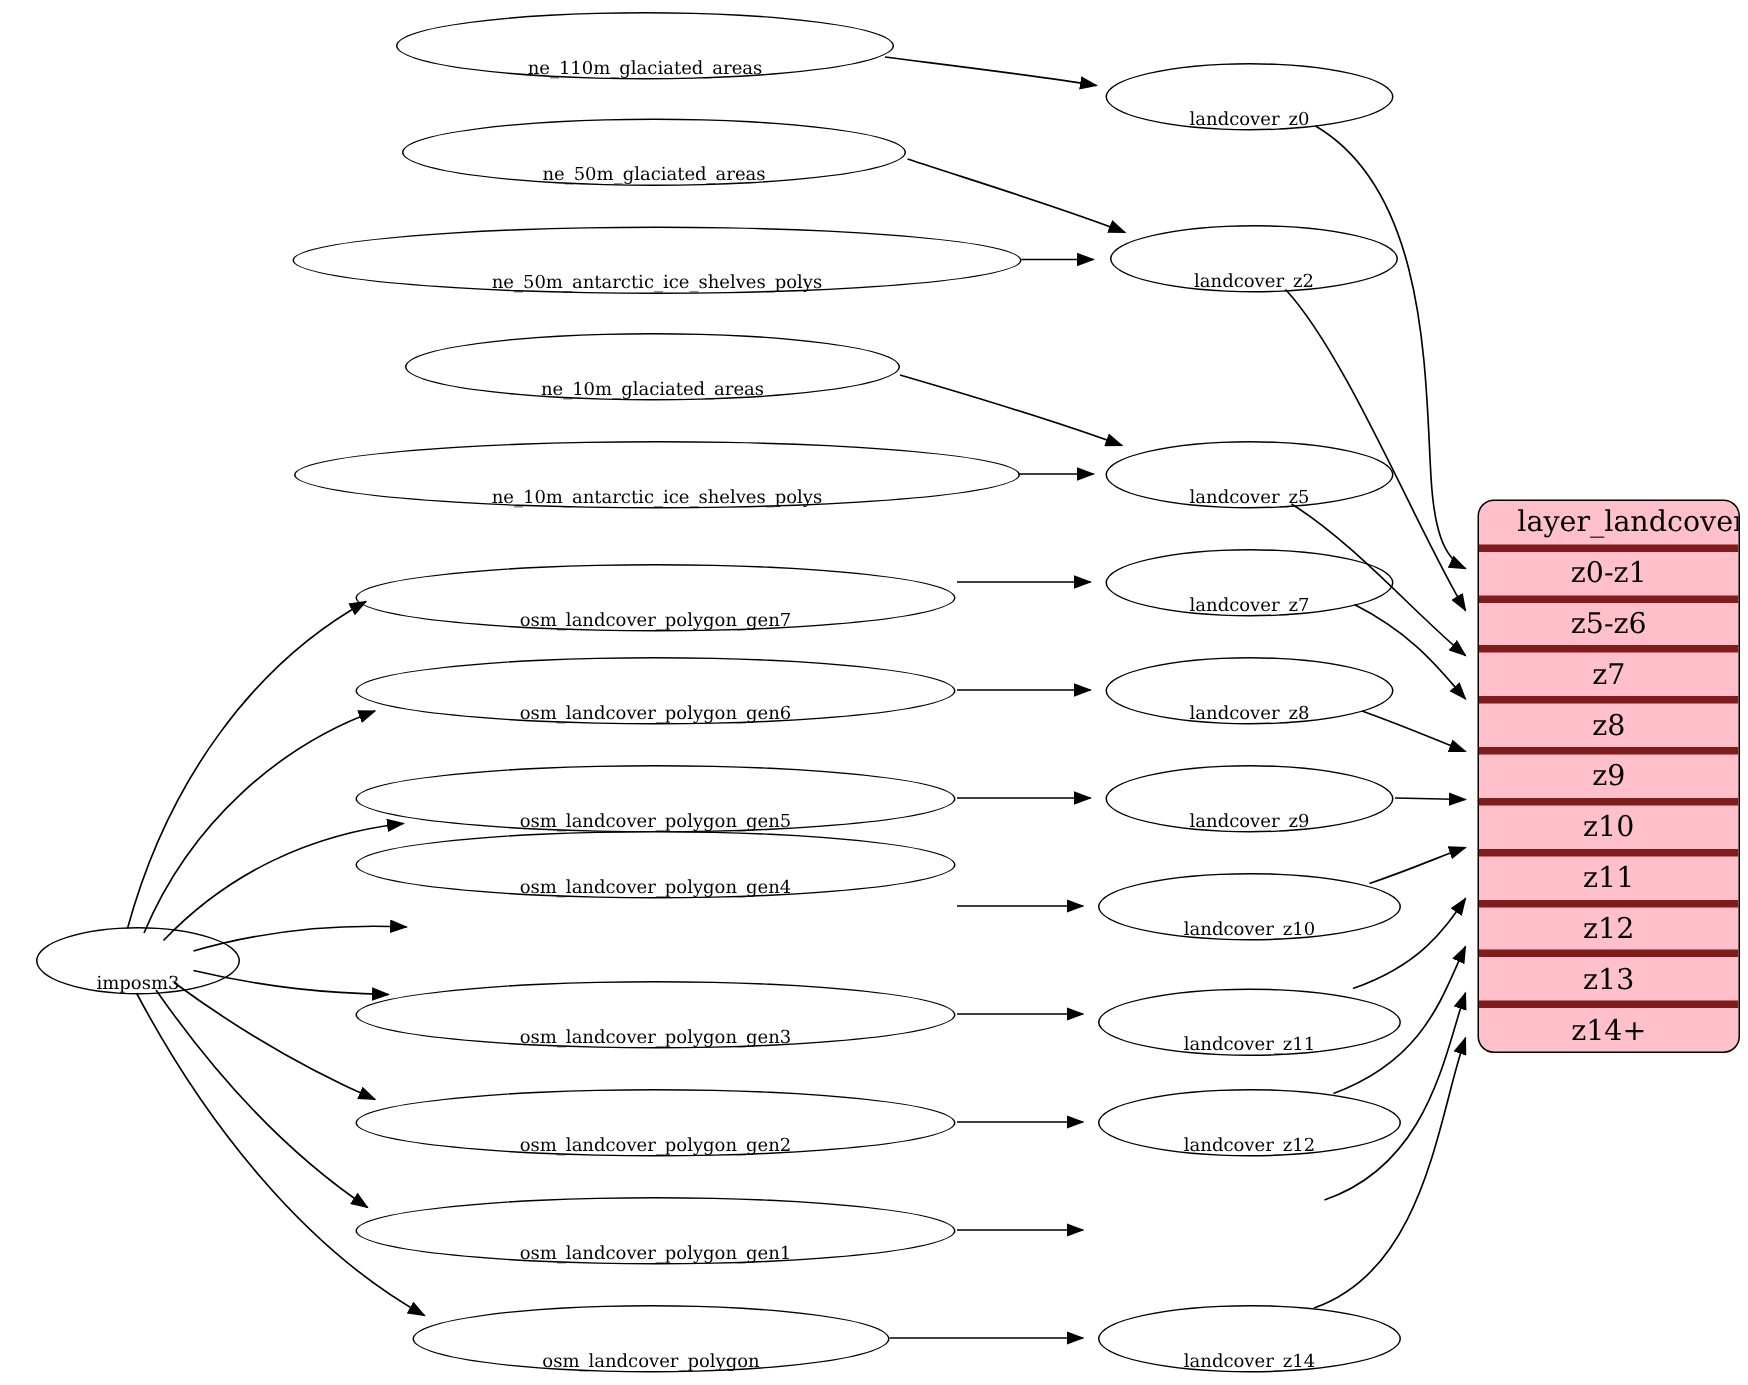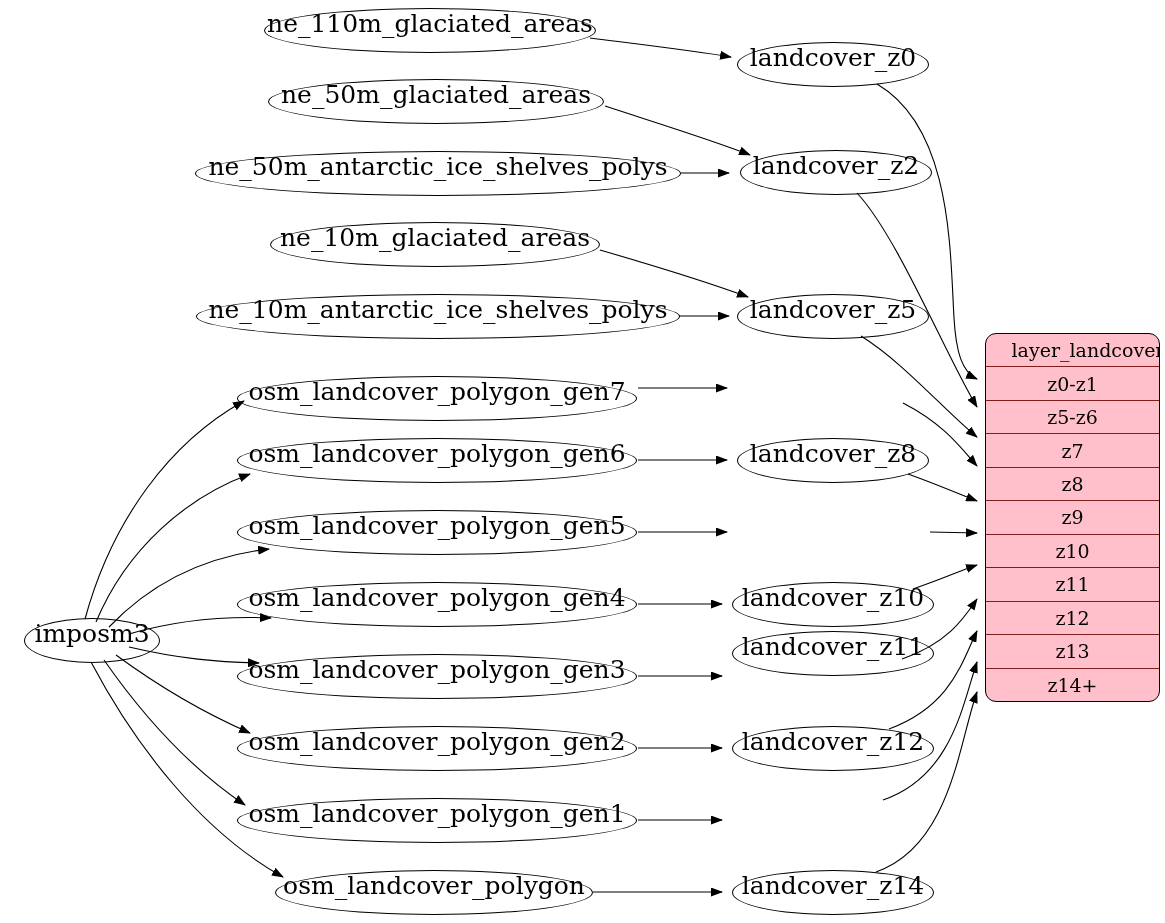--- a/index.html
+++ b/index.html
@@ -12,23 +12,23 @@
     color: #000;
     overflow: hidden;
   }
   .node {
     position: absolute;
     box-sizing: border-box;
     border: 1px solid #000;
     border-radius: 50%;
     background: var(--node-fill, #ffffff);
     display: flex;
-    align-items: flex-start;
+    align-items: flex-end;
     justify-content: center;
-    font-size: 25px;
+    font-size: 12px;
     white-space: nowrap;
     z-index: 2;
   }
   .record {
     position: absolute;
     left: 985px; top: 333px;
     width: 175px; height: 369px;
     box-sizing: border-box;
     background: var(--record-fill, #ffc0cb);
     border: 1.5px solid #000;
@@ -37,21 +37,21 @@
     flex-direction: column;
     overflow: hidden;
     z-index: 2;
   }
   .record .row {
     flex: 1;
     display: flex;
     align-items: center;
     justify-content: center;
     font-size: 19px;
-    border-top: 1px solid #7f1d1d;
+    border-top: 5px solid #7f1d1d;
     white-space: nowrap;
   }
   .record .row:first-child { border-top: none; padding-left: 31px; }
   svg.edges {
     position: absolute;
     left: 0; top: 0;
     width: 1165px; height: 923px;
     z-index: 3;
     pointer-events: none;
   }
@@ -83,21 +83,21 @@
     </div>
   <div class="node" style="left:237px;top:376px;width:400px;height:45px">
       <span>osm_landcover_polygon_gen7</span>
     </div>
   <div class="node" style="left:237px;top:438px;width:400px;height:45px">
       <span>osm_landcover_polygon_gen6</span>
     </div>
   <div class="node" style="left:237px;top:510px;width:400px;height:45px">
       <span>osm_landcover_polygon_gen5</span>
     </div>
-  <div class="node" style="left:237px;top:582px;width:400px;height:45px">
+  <div class="node" style="left:237px;top:554px;width:400px;height:45px">
       <span>osm_landcover_polygon_gen4</span>
     </div>
   <div class="node" style="left:237px;top:654px;width:400px;height:45px">
       <span>osm_landcover_polygon_gen3</span>
     </div>
   <div class="node" style="left:237px;top:726px;width:400px;height:45px">
       <span>osm_landcover_polygon_gen2</span>
     </div>
   <div class="node" style="left:237px;top:798px;width:400px;height:45px">
       <span>osm_landcover_polygon_gen1</span>
@@ -112,27 +112,33 @@
 
   <div class="node" style="left:737px;top:42px;width:192px;height:45px">
       <span>landcover_z0</span>
     </div>
   <div class="node" style="left:740px;top:150px;width:192px;height:45px">
       <span>landcover_z2</span>
     </div>
   <div class="node" style="left:737px;top:294px;width:192px;height:45px">
       <span>landcover_z5</span>
     </div>
+  <div class="node" style="left:737px;top:366px;width:192px;height:45px">
+      <span>landcover_z7</span>
+    </div>
   <div class="node" style="left:737px;top:438px;width:192px;height:45px">
       <span>landcover_z8</span>
     </div>
+  <div class="node" style="left:737px;top:510px;width:192px;height:45px">
+      <span>landcover_z9</span>
+    </div>
   <div class="node" style="left:732px;top:582px;width:202px;height:45px">
       <span>landcover_z10</span>
     </div>
-  <div class="node" style="left:732px;top:631px;width:202px;height:45px">
+  <div class="node" style="left:732px;top:659px;width:202px;height:45px">
       <span>landcover_z11</span>
     </div>
   <div class="node" style="left:732px;top:726px;width:202px;height:45px">
       <span>landcover_z12</span>
     </div>
   <div class="node" style="left:732px;top:870px;width:202px;height:45px">
       <span>landcover_z14</span>
     </div>
 
   <div class="record">

